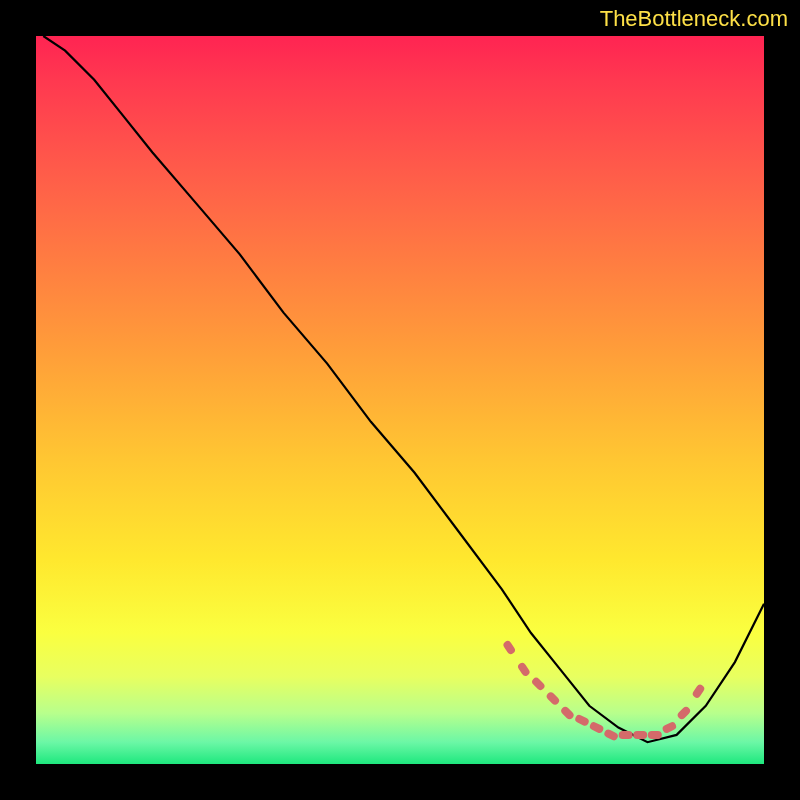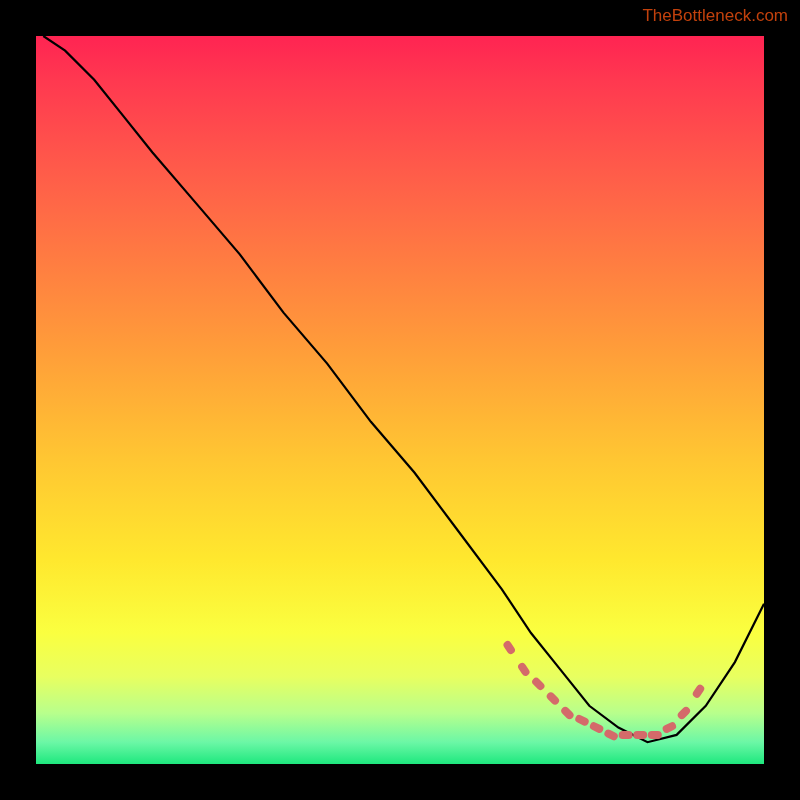--- a/index.html
+++ b/index.html
@@ -8,22 +8,22 @@
     height: 800px;
     background: #000;
     position: relative;
     font-family: Arial, sans-serif;
     overflow: hidden;
   }
   .watermark {
     position: absolute;
     top: 6px;
     right: 12px;
-    color: #c2410c;
-    font-size: 17px;
+    color: #fde047;
+    font-size: 22px;
     font-weight: 500;
     z-index: 10;
   }
   .plot-area {
     position: absolute;
     left: 36px;
     top: 36px;
     width: 728px;
     height: 728px;
     background: linear-gradient(to bottom,

